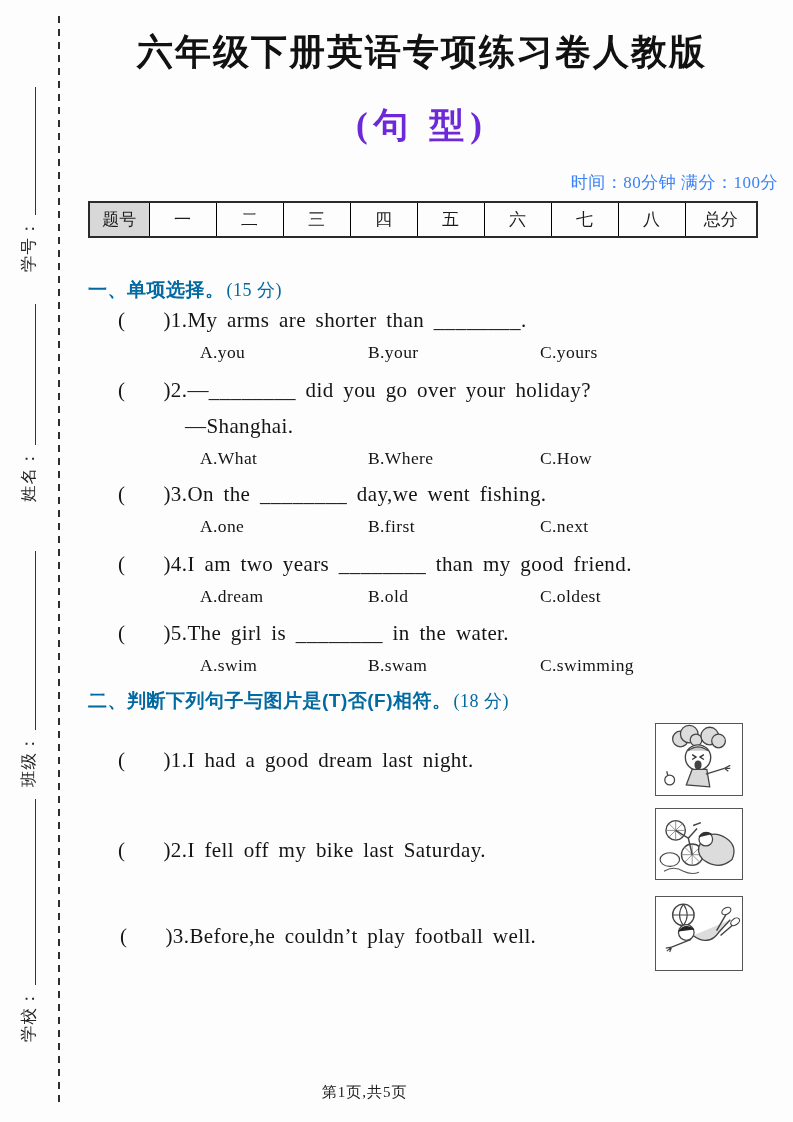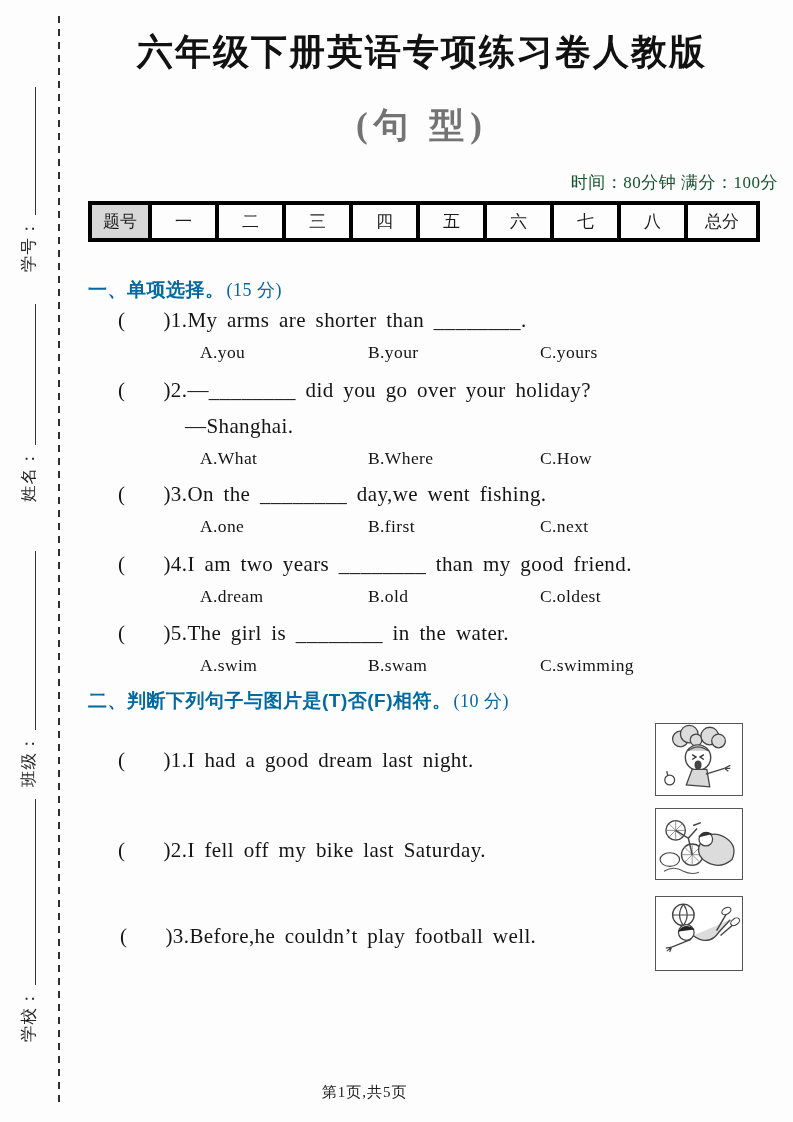--- a/index.html
+++ b/index.html
@@ -34,34 +34,34 @@
   .main { position:absolute; left:88px; top:0; width:668px; }
 
   .title {
     position:absolute; top:28px; left:0; width:668px;
     font-size:36px; font-weight:bold; letter-spacing:2px;
     text-align:center; white-space:nowrap; color:#111;
   }
   .subtitle {
     position:absolute; top:102px; left:0; width:668px;
     font-size:35px; font-weight:bold; letter-spacing:6px;
-    text-align:center; color:#737373;
+    text-align:center; color:#6d28d9;
   }
   .meta {
     position:absolute; top:171px; right:-22px;
-    font-size:17px; letter-spacing:.5px; color:#14532d;
+    font-size:17px; letter-spacing:.5px; color:#3b82f6;
   }
 
   
   table.score {
     position:absolute; top:201px; left:0;
     border-collapse:collapse; table-layout:fixed; width:668px;
   }
   table.score td {
-    border:4px solid #000000; height:33px;
+    border:1px solid #000000; height:33px;
     text-align:center; vertical-align:middle;
     font-size:17px; color:#1c1c1c; padding:0;
   }
   table.score { border:2px solid #2a2a2a; }
   td.hd { background:#d8d8d8; }
   col.c-label { width:60px; } col.c-num { width:67px; } col.c-total { width:72px; }
 
   
   .sec-head {
     position:absolute; left:0; white-space:nowrap;
@@ -214,21 +214,21 @@
     <div class="q-line q5">
       <span>(</span><span class="gap"></span><span>)</span><span>5.</span><span>The girl is ________ in the water.</span>
     </div>
     <div class="opt-row q5o">
       <span class="opt o1">A.swim</span>
       <span class="opt o2">B.swam</span>
       <span class="opt o3">C.swimming</span>
     </div>
 
     <div class="sec-head sh-2">
-      <span>二、判断下列句子与图片是(T)否(F)相符。</span><span class="pts">(10 分)</span>
+      <span>二、判断下列句子与图片是(T)否(F)相符。</span><span class="pts">(18 分)</span>
     </div>
 
     <div class="q-line tf1">
       <span>(</span><span class="gap"></span><span>)</span><span>1.</span><span>I had a good dream last night.</span>
     </div>
     <div class="q-line tf2">
       <span>(</span><span class="gap"></span><span>)</span><span>2.</span><span>I fell off my bike last Saturday.</span>
     </div>
     <div class="q-line tf3">
       <span>(</span><span class="gap"></span><span>)</span><span>3.</span><span>Before,he couldn’t play football well.</span>

